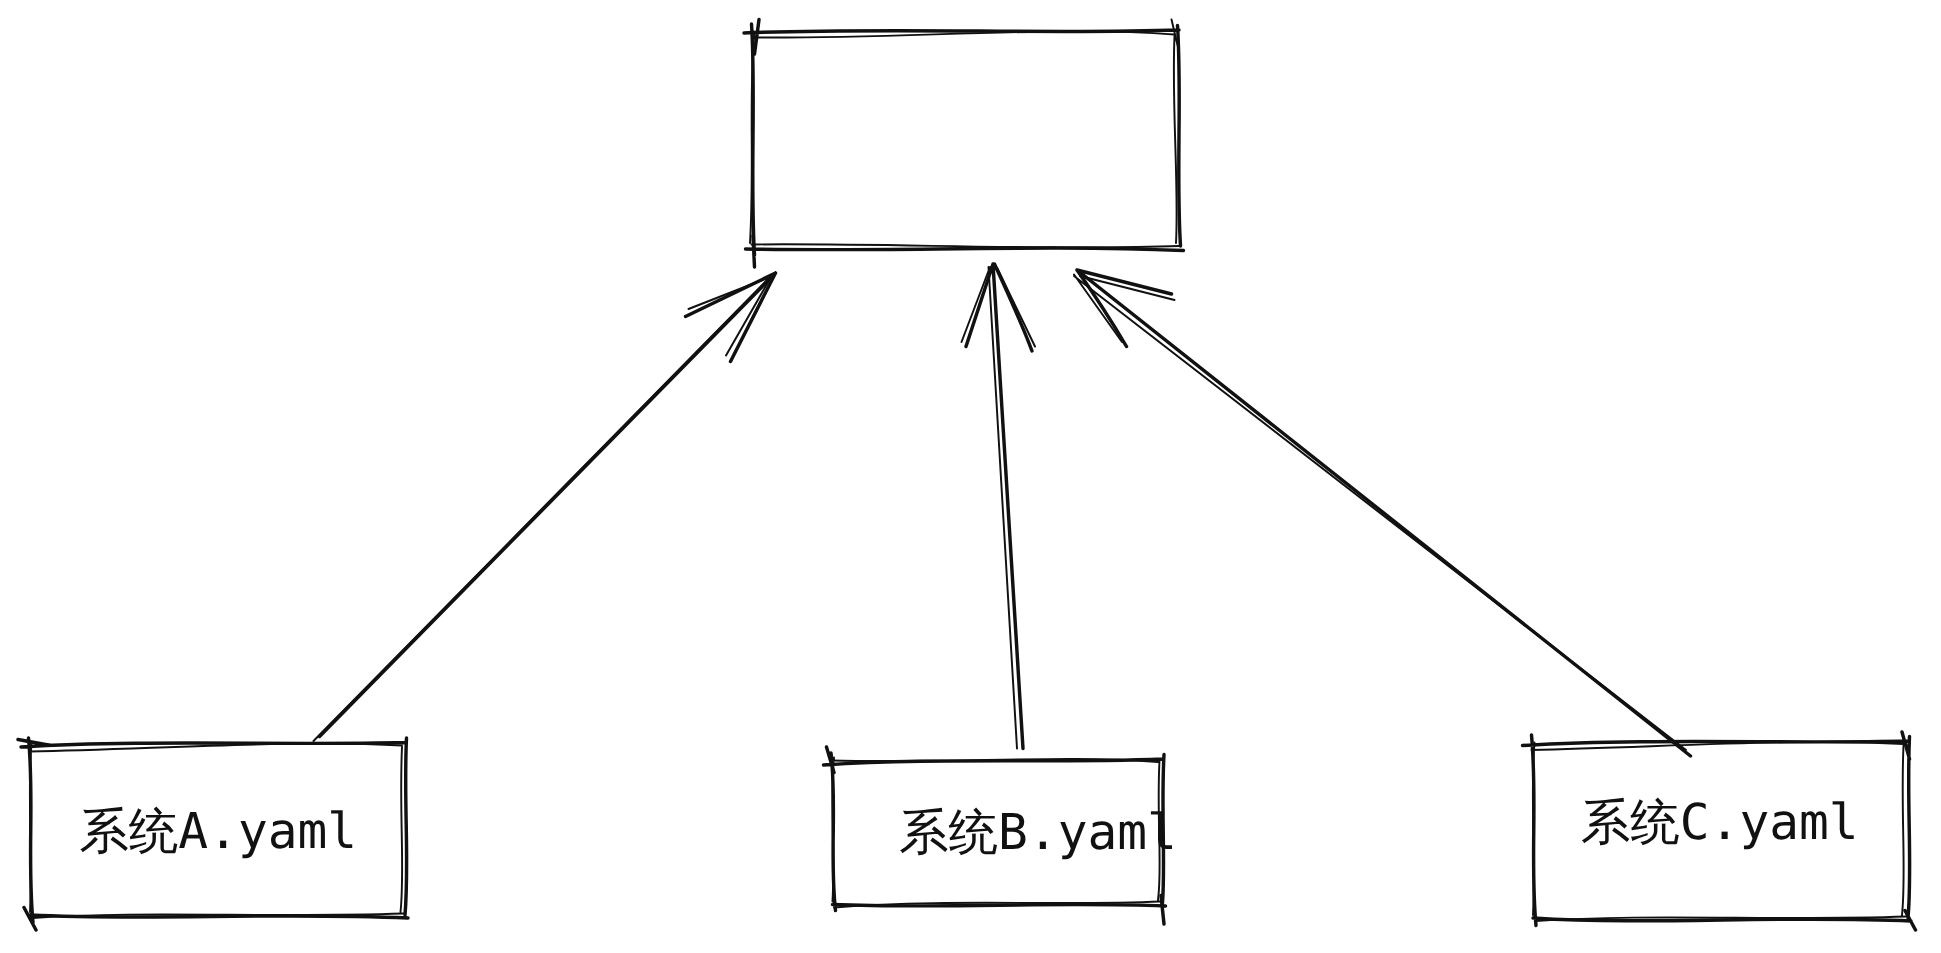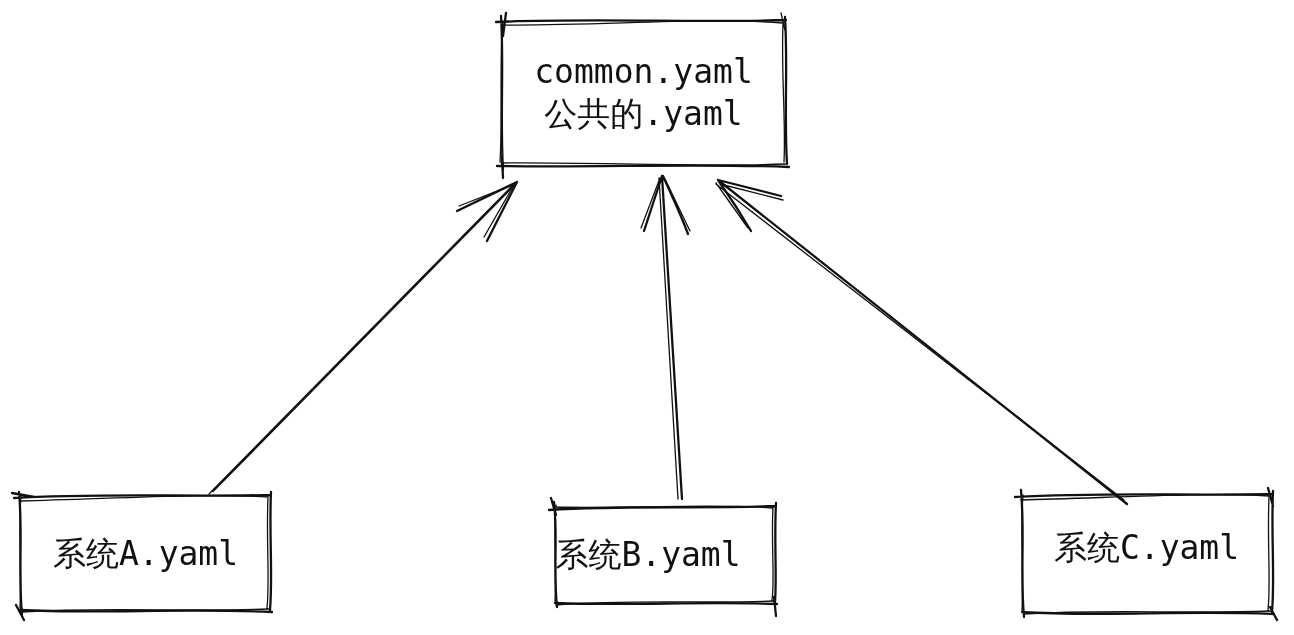--- a/index.html
+++ b/index.html
@@ -36,21 +36,21 @@
     justify-content: center;
     text-align: center;
     color: #111111;
     font-size: 33px;
     line-height: 42px;
     white-space: nowrap;
     letter-spacing: 0px;
   }
   .node-label.common { left: 500px; top: 18px; width: 287px; height: 149px; }
   .node-label.sys-a  { left: 18px;  top: 495px; width: 255px; height: 118px; text-align: center; }
-  .node-label.sys-b  { left: 536px; top: 505px; width: 224px; height: 100px; }
+  .node-label.sys-b  { left: 580px; top: 505px; width: 224px; height: 100px; }
   .node-label.sys-c  { left: 1020px; top: 493px; width: 253px; height: 110px; }
 </style>
 </head>
 <body>
 
 <div class="canvas">
 
   <svg class="sketch-svg" viewBox="0 0 1294 635" aria-hidden="true">
 
     <g>
@@ -127,24 +127,20 @@
     <g>
       <path class="pass1" d="M1127 504 L718 180
                              M718 180 L781 196
                              M718 180 C 730 197 741 214 751 231"></path>
       <path class="pass2" d="M1124 500 L716 184
                              M720 184 L783 200
                              M716 183 L748 228"></path>
     </g>
   </svg>
 
-  <div class="node-label common">
-    <span>common.yaml</span>
-    <span>公共的.yaml</span>
-  </div>
 
   <div class="node-label sys-a">
     <span>系统A.yaml</span>
   </div>
 
   <div class="node-label sys-b">
     <span>系统B.yaml</span>
   </div>
 
   <div class="node-label sys-c">

